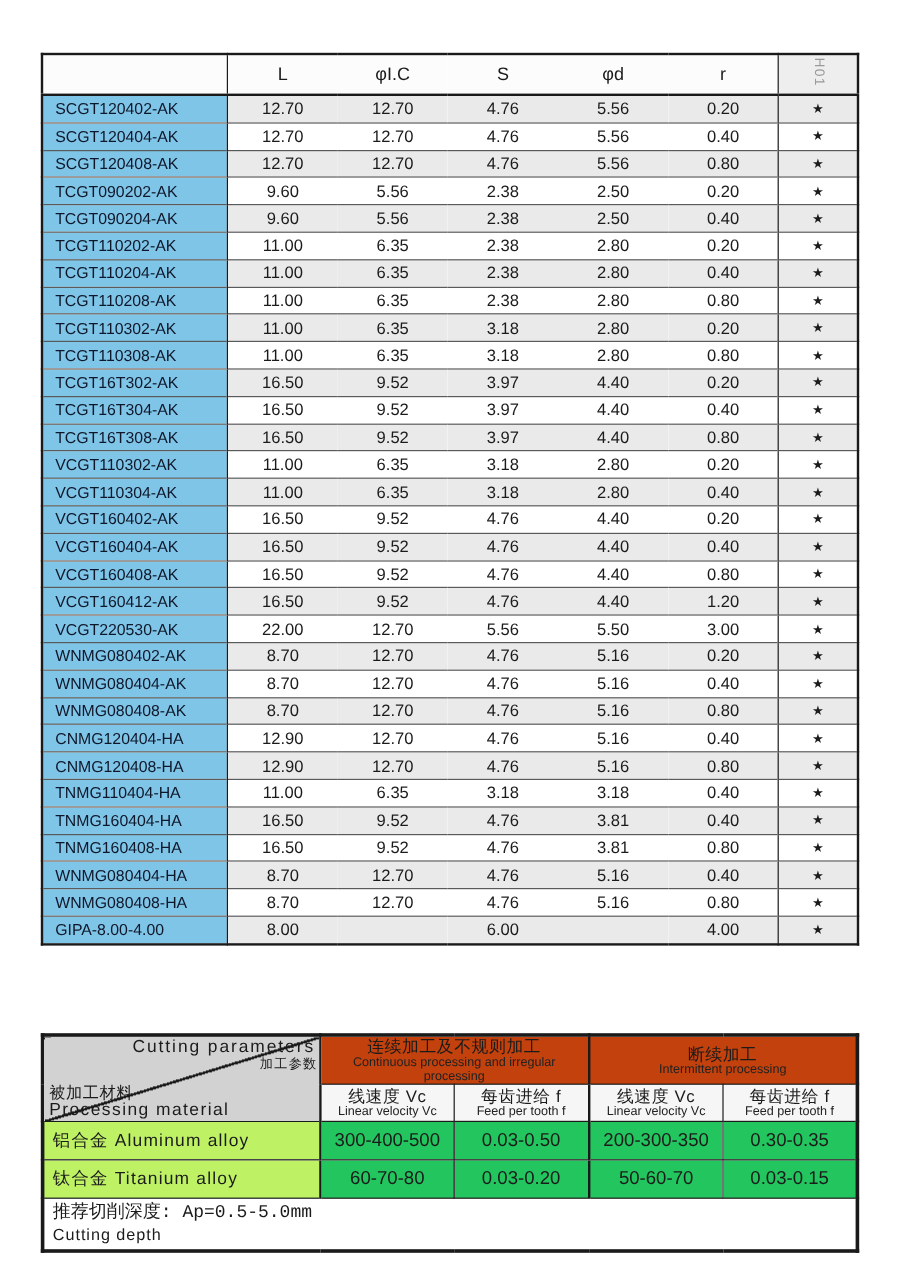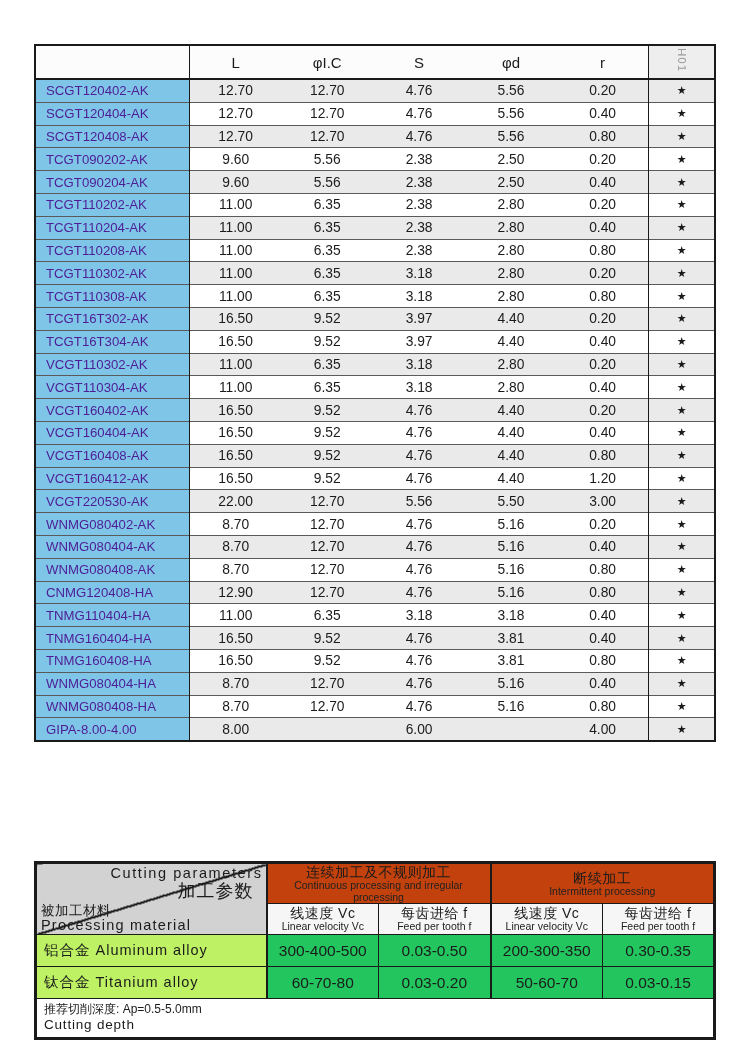--- a/index.html
+++ b/index.html
@@ -20,21 +20,21 @@
   .main-table thead tr.h1 th{
     height:25px;background:#7fc5e8;font-size:12.5px;color:#111;
     border-bottom:1px solid #1a1a1a;
   }
   .main-table thead tr.h2 th{height:32px;background:#fcfcfc;font-size:15px;border-bottom:2px solid #1a1a1a;}
   .main-table thead tr.h2 th.gradecell{background:#eeeeee;}
   .v-sep-r{border-right:1.5px solid #1a1a1a;}
   .v-sep-l{border-left:1.5px solid #1a1a1a;}
   .main-table tbody td{height:21.8px;font-size:13.8px;border-top:1px solid #5a5a5a;}
   .main-table tbody td.code{
-    background:#7fc5e8;text-align:left;padding-left:10px;font-size:13.2px;color:#4c1d95;
+    background:#7fc5e8;text-align:left;padding-left:10px;font-size:13.2px;color:#0f172a;
   }
   .main-table tbody tr:nth-child(odd) td.val,
   .main-table tbody tr:nth-child(odd) td.star{background:#eaeaea;}
   .main-table tbody tr:nth-child(even) td.val,
   .main-table tbody tr:nth-child(even) td.star{background:#ffffff;}
   .main-table tbody td.star{font-size:11px;}
   .h01{
     writing-mode:vertical-rl;text-orientation:mixed;
     display:inline-block;color:#9a9a9a;font-size:11.5px;letter-spacing:1px;line-height:1;
   }
@@ -47,36 +47,36 @@
   }
   .cut-table td.group-sep{border-left:2.5px solid #1a1a1a;}
   .corner{
     width:229px;background:#d2d2d2;position:relative;height:60px;
     background-image:linear-gradient(to bottom right,
       rgba(0,0,0,0) calc(50% - 1.1px), #1a1a1a calc(50% - 1.1px),
       #1a1a1a calc(50% + 1.1px), rgba(0,0,0,0) calc(50% + 1.1px));
   }
   .corner .pos{position:absolute;line-height:1.12;}
   .corner .tr-en{top:1px;right:3px;font-size:14.5px;letter-spacing:1.6px;}
-  .corner .tr-zh{top:17px;right:12px;font-size:18px;letter-spacing:1px;}
+  .corner .tr-zh{top:17px;right:1px;font-size:11px;letter-spacing:1px;}
   .corner .bl-zh{bottom:16px;left:4px;font-size:13.5px;letter-spacing:.5px;}
   .corner .bl-en{bottom:1px;left:4px;font-size:14.5px;letter-spacing:1.2px;}
   .cut-table td.ghead{height:30px;background:#c2410c;}
   .cut-table td.shead{height:30px;background:#f6f6f6;}
   .zh-line{display:block;font-size:14px;letter-spacing:.5px;line-height:1.15;}
   .en-line{display:block;font-size:10.5px;line-height:1.1;color:#222;}
   .cut-table td.mat{
     background:#bef264;text-align:left;padding-left:7px;
     font-size:14.5px;letter-spacing:1px;height:31px;
   }
   .cut-table td.cval{background:#22c55e;font-size:15.5px;}
   .cut-table td.foot{
     background:#fff;text-align:left;padding:3px 0 3px 7px;height:26px;
   }
-  .foot-line1{display:block;font-size:12px;line-height:1.25;}
+  .foot-line1{display:block;font-size:15px;line-height:1.25;font-family:Liberation Mono, monospace;}
   .foot-line2{display:block;font-size:13.5px;letter-spacing:.8px;line-height:1.25;}
 </style>
 </head>
 <body>
 
 <div class="main-wrap">
   <table class="main-table">
     <colgroup>
       <col style="width:154px">
       <col style="width:91.6px">
@@ -202,20 +202,29 @@
         <tr>
     <td class="code v-sep-r">TCGT16T304-AK</td>
     <td class="val">16.50</td>
     <td class="val">9.52</td>
     <td class="val">3.97</td>
     <td class="val">4.40</td>
     <td class="val">0.40</td>
     <td class="star v-sep-l">★</td>
   </tr>
         <tr>
+    <td class="code v-sep-r">TCGT16T308-AK</td>
+    <td class="val">16.50</td>
+    <td class="val">9.52</td>
+    <td class="val">3.97</td>
+    <td class="val">4.40</td>
+    <td class="val">0.80</td>
+    <td class="star v-sep-l">★</td>
+  </tr>
+        <tr>
     <td class="code v-sep-r">VCGT110302-AK</td>
     <td class="val">11.00</td>
     <td class="val">6.35</td>
     <td class="val">3.18</td>
     <td class="val">2.80</td>
     <td class="val">0.20</td>
     <td class="star v-sep-l">★</td>
   </tr>
         <tr>
     <td class="code v-sep-r">VCGT110304-AK</td>
@@ -289,20 +298,29 @@
     <td class="val">0.40</td>
     <td class="star v-sep-l">★</td>
   </tr>
         <tr>
     <td class="code v-sep-r">WNMG080408-AK</td>
     <td class="val">8.70</td>
     <td class="val">12.70</td>
     <td class="val">4.76</td>
     <td class="val">5.16</td>
     <td class="val">0.80</td>
+    <td class="star v-sep-l">★</td>
+  </tr>
+        <tr>
+    <td class="code v-sep-r">CNMG120404-HA</td>
+    <td class="val">12.90</td>
+    <td class="val">12.70</td>
+    <td class="val">4.76</td>
+    <td class="val">5.16</td>
+    <td class="val">0.40</td>
     <td class="star v-sep-l">★</td>
   </tr>
         <tr>
     <td class="code v-sep-r">CNMG120408-HA</td>
     <td class="val">12.90</td>
     <td class="val">12.70</td>
     <td class="val">4.76</td>
     <td class="val">5.16</td>
     <td class="val">0.80</td>
     <td class="star v-sep-l">★</td>

